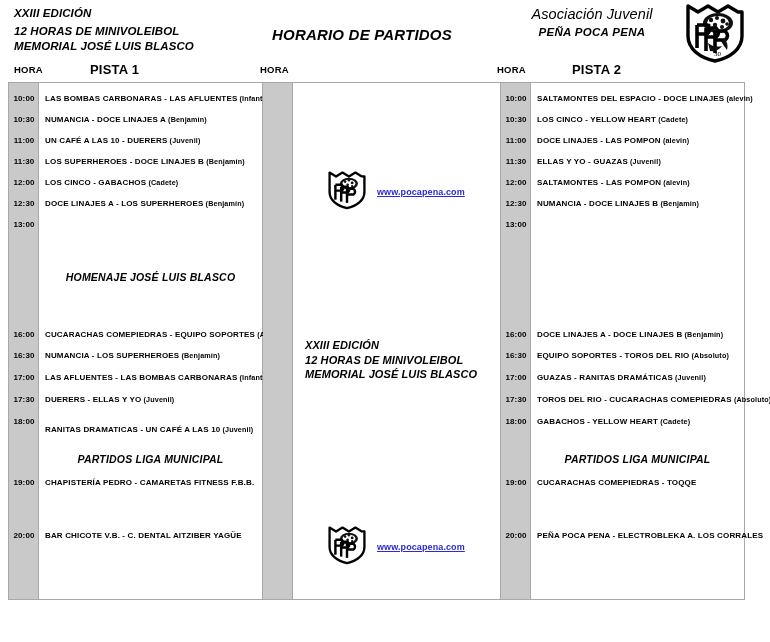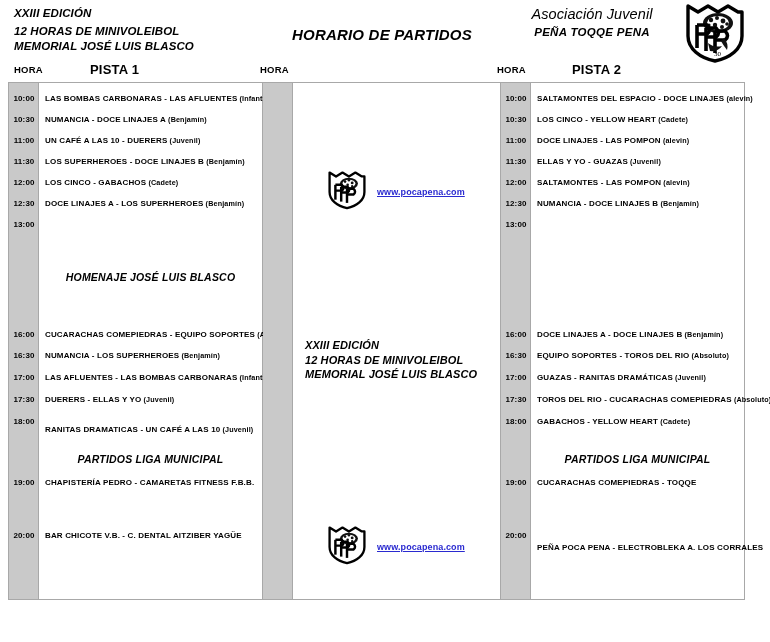--- a/index.html
+++ b/index.html
@@ -28,21 +28,21 @@
     top: 6px;
     font-style: italic;
     font-weight: bold;
     font-size: 11.5px;
     line-height: 15px;
     letter-spacing: 0.1px;
   }
   .hdr-left .l1 { margin-bottom: 3px; }
   .hdr-center {
     position: absolute;
-    left: 292px;
+    left: 272px;
     top: 26px;
     font-style: italic;
     font-weight: bold;
     font-size: 15px;
     letter-spacing: 0.2px;
   }
   .hdr-right {
     position: absolute;
     left: 508px;
     top: 6px;
@@ -197,21 +197,21 @@
   <div class="hdr-left">
     <div class="l1">XXIII EDICIÓN</div>
     <div>12 HORAS DE MINIVOLEIBOL</div>
     <div>MEMORIAL JOSÉ LUIS BLASCO</div>
   </div>
 
   <div class="hdr-center">HORARIO DE PARTIDOS</div>
 
   <div class="hdr-right">
     <div class="assoc">Asociación Juvenil</div>
-    <div class="club">PEÑA TOQQE PENA</div>
+    <div class="club">PEÑA POCA PENA</div>
   </div>
 
   <div class="crest-hdr">
     <svg width="62" height="60" viewBox="0 0 62 60">
       <path d="M4 3 L14 9 L24 3 L34 9 L44 3 L54 9 L58 9 L58 33 C58 46 46 55 31 58 C16 55 4 46 4 33 Z" fill="#ffffff" stroke="#000000" stroke-width="3.4" stroke-linejoin="round"></path>
       <g fill="#111111">
         <ellipse cx="34" cy="20" rx="15" ry="10"></ellipse>
         <ellipse cx="34" cy="20" rx="11" ry="7" fill="#ffffff"></ellipse>
         <circle cx="27" cy="17" r="2.2"></circle>
           <circle cx="33" cy="15" r="2"></circle>
@@ -365,16 +365,16 @@
       <div class="match" style="top: 74px;">ELLAS Y YO - GUAZAS<span class="cat"> (Juvenil)</span></div>
       <div class="match" style="top: 95px;">SALTAMONTES - LAS POMPON<span class="cat"> (alevin)</span></div>
       <div class="match" style="top: 116px;">NUMANCIA - DOCE LINAJES B<span class="cat"> (Benjamín)</span></div>
       <div class="match" style="top: 247px;">DOCE LINAJES A - DOCE LINAJES B<span class="cat"> (Benjamín)</span></div>
       <div class="match" style="top: 268px;">EQUIPO SOPORTES - TOROS DEL RIO<span class="cat"> (Absoluto)</span></div>
       <div class="match" style="top: 290px;">GUAZAS - RANITAS DRAMÁTICAS<span class="cat"> (Juvenil)</span></div>
       <div class="match" style="top: 312px;">TOROS DEL RIO - CUCARACHAS COMEPIEDRAS<span class="cat"> (Absoluto)</span></div>
       <div class="match" style="top: 334px;">GABACHOS - YELLOW HEART<span class="cat"> (Cadete)</span></div>
       <div class="banner" style="top: 370px;">PARTIDOS LIGA MUNICIPAL</div>
       <div class="match" style="top: 395px;">CUCARACHAS COMEPIEDRAS - TOQQE</div>
-      <div class="match" style="top: 448px; margin-top: 12px;">PEÑA POCA PENA - ELECTROBLEKA A. LOS CORRALES</div>
+      <div class="match" style="top: 448px;">PEÑA POCA PENA - ELECTROBLEKA A. LOS CORRALES</div>
     </div>
 
 </div>
 
 </body></html>

